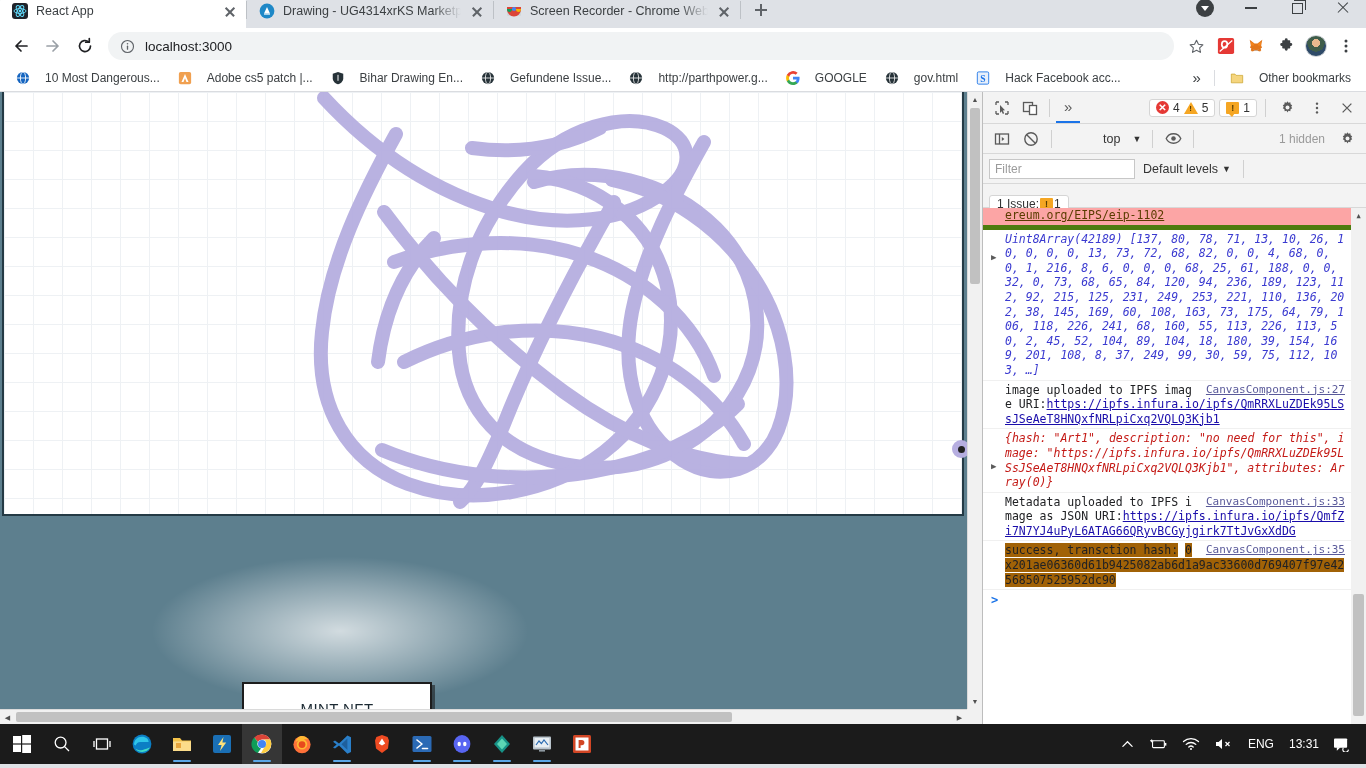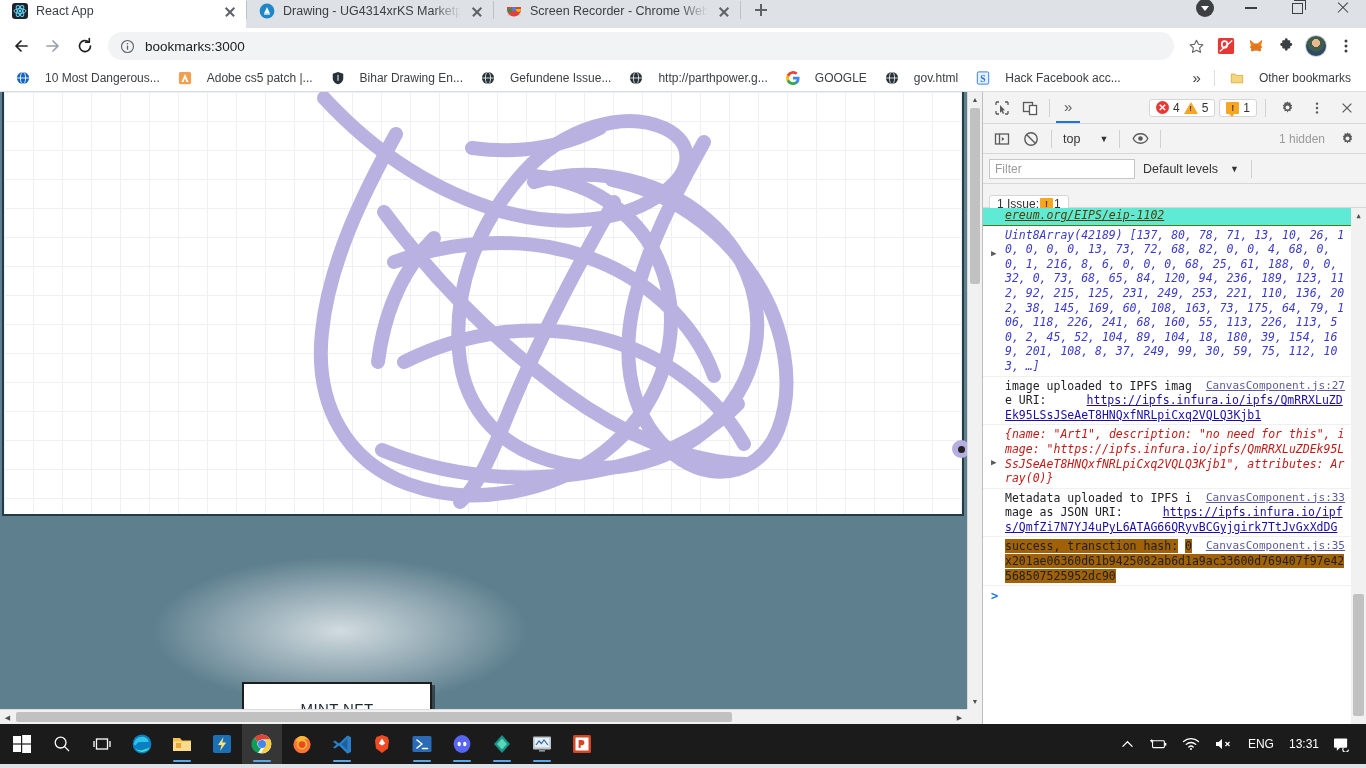--- a/index.html
+++ b/index.html
@@ -108,47 +108,47 @@
               display:flex;align-items:center;justify-content:center;font-weight:bold; }
   .badge-warn{ width:0;height:0;border-left:7px solid transparent;border-right:7px solid transparent;
                border-bottom:12px solid #f5a623; position:relative; }
   .badge-warn::after{ content:"!"; position:absolute; left:-1.5px; top:2px; font-size:8px; color:#5a3c00; font-weight:bold; }
   .badge-iss{ width:13px;height:12px;background:#f5a623;border-radius:1px;color:#5a3c00;font-size:9px;font-weight:bold;
               display:flex;align-items:center;justify-content:center;position:relative; }
   .badge-iss::after{ content:""; position:absolute; left:2px; bottom:-3px; border-left:4px solid transparent;
                      border-right:3px solid transparent; border-top:4px solid #f5a623; }
 
   .dt-consolebar{ height:30px; background:#f3f3f3; border-bottom:1px solid #d8d8d8; display:flex; align-items:center; padding:0 6px; gap:3px; }
-  .dt-ctxsel{ font-size:12.5px; color:#333; padding:2px 4px; cursor:pointer; display:flex; align-items:center; gap:19px; }
+  .dt-ctxsel{ font-size:12.5px; color:#333; padding:2px 4px; cursor:pointer; display:flex; align-items:center; gap:12px;margin-left:40px; }
   .dt-hidden{ margin-left:auto; font-size:12px; color:#9a9a9a; margin-right:6px; }
   .dt-filterbar{ height:30px; background:#f3f3f3; border-bottom:1px solid #d8d8d8; display:flex; align-items:center; padding:0 6px; gap:8px; }
   .dt-filter{ width:146px; height:20px; border:1px solid #c7c7c7; background:#fff; font-size:12px;
               padding:0 5px; color:#333; font-family:"Liberation Sans",sans-serif; }
   .dt-filter::placeholder{ color:#9b9b9b; }
-  .dt-levels{ font-size:12.5px; color:#333; display:flex; align-items:center; gap:12px; cursor:pointer; }
+  .dt-levels{ font-size:12.5px; color:#333; display:flex; align-items:center; gap:4px; cursor:pointer; }
   .dt-issuebar{ height:24px; background:#f3f3f3; border-bottom:1px solid #d8d8d8; display:flex; align-items:center; padding:0 6px; }
   .dt-issuebtn{ display:flex; align-items:center; gap:1px; border:1px solid #d5d5d5; background:#fff;
                 border-radius:3px; padding:1px 7px; font-size:12px; color:#333; cursor:pointer;margin-top:17px; }
 
   .dt-console{ flex:1; position:relative; overflow:hidden; background:#fff;
                font-family:"DejaVu Sans Mono","Liberation Mono",monospace; font-size:11.5px; }
   .dt-console-inner{ position:absolute; left:0; right:15px; top:0; bottom:0; overflow:hidden; }
   .msg{ border-bottom:1px solid #f0f0f0; padding:2px 6px 2px 22px; position:relative; line-height:14.6px;
         word-break:break-all; }
-  .msg.warnrow{ background:#5eead4; border-bottom:1px solid #4d7c0f; padding-top:0;font-style:italic; }
+  .msg.warnrow{ background:#fca5a5; border-bottom:5px solid #4d7c0f; padding-top:0; }
   .src{ float:right; color:#5a5a9a; text-decoration:underline; margin-left:8px; cursor:pointer; font-size:11px; }
   .srcline{ text-align:right; }
   .srcline a{ color:#5a5a9a; text-decoration:underline; cursor:pointer; }
   .arr{ position:absolute; left:8px; color:#5a5a5a; font-size:9px; cursor:pointer; }
   .num{ color:#3a3ad0; font-style:italic; }
   .tname{ color:#3a3ad0; font-style:italic; }
   .strv{ color:#c41a16; font-style:italic; }
   .objk{ color:#c41a16; font-style:italic; }
   .plain{ color:#202124; }
-  .lnk{ color:#1a0dab; text-decoration:underline; cursor:pointer; word-break:break-all;margin-left:40px; }
+  .lnk{ color:#1a0dab; text-decoration:underline; cursor:pointer; word-break:break-all; }
   .warnlnk{ color:#5a3c00; text-decoration:underline; cursor:pointer; }
   .sel{ background:#a16207; }
   .prompt{ padding:4px 6px 4px 22px; position:relative; }
   .prompt .arr{ color:#1a73e8; font-size:12px; top:3px; font-weight:bold; }
   .dt-vscroll{ position:absolute; right:0; top:0; width:15px; bottom:0; background:#f1f1f1; }
   .dt-vs-arrow{ height:15px; display:flex; align-items:center; justify-content:center; color:#505050; font-size:7px; cursor:pointer; }
   .dt-vs-thumb{ position:absolute; left:2px; right:2px; bottom:8px; height:122px; background:#c1c1c1; border-radius:2px; cursor:pointer; }
 
   
   .taskbar{ height:40px; background:#1b1b1b; display:flex; align-items:center; padding:0 2px; }
@@ -248,21 +248,21 @@
   </div>
 
   <div class="omnibox">
     <span>
       <svg width="15" height="15" viewBox="0 0 16 16">
           <circle cx="8" cy="8" r="6.4" fill="none" stroke="#5f6368" stroke-width="1.2"></circle>
           <circle cx="8" cy="5" r=".85" fill="#5f6368"></circle>
           <rect x="7.3" y="7" width="1.4" height="4.4" rx=".6" fill="#5f6368"></rect>
         </svg>
     </span>
-    <span class="omnibox-text">bookmarks:3000</span>
+    <span class="omnibox-text">localhost:3000</span>
   </div>
 
   <div class="tb-icons">
     <div class="tb-icon">
       <svg width="17" height="17" viewBox="0 0 20 20">
           <path d="M10 2.6l2.3 4.8 5.2.7-3.8 3.6.95 5.2L10 14.4l-4.65 2.5.95-5.2L2.5 8.1l5.2-.7z" fill="none" stroke="#5f6368" stroke-width="1.3" stroke-linejoin="round"></path>
         </svg>
     </div>
     <div class="tb-icon">
       <svg width="18" height="18" viewBox="0 0 20 20">
@@ -552,21 +552,21 @@
           <span class="num" id="ta-values"> [137, 80, 78, 71, 13, 10, 26, 10, 0, 0, 0, 13, 73, 72, 68, 82, 0, 0, 4, 68, 0, 0, 1, 216, 8, 6, 0, 0, 0, 68, 25, 61, 188, 0, 0, 32, 0, 73, 68, 65, 84, 120, 94, 236, 189, 123, 112, 92, 215, 125, 231, 249, 253, 221, 110, 136, 202, 38, 145, 169, 60, 108, 163, 73, 175, 64, 79, 106, 118, 226, 241, 68, 160, 55, 113, 226, 113, 50, 2, 45, 52, 104, 89, 104, 18, 180, 39, 154, 169, 201, 108, 8, 37, 249, 99, 30, 59, 75, 112, 103, …]</span>
         </div>
 
         <div class="msg">
           <span class="src">CanvasComponent.js:27</span>
           <span class="plain">image uploaded to IPFS image URI:</span><span class="lnk">https://ipfs.infura.io/ipfs/QmRRXLuZDEk95LSsJSeAeT8HNQxfNRLpiCxq2VQLQ3Kjb1</span>
         </div>
 
         <div class="msg">
           <span class="arr" style="top:30px;">▶</span>
-          <span class="objk">{</span><span class="objk">name:</span>
+          <span class="objk">{</span><span class="objk">hash:</span>
           <span class="strv">"Art1"</span><span class="objk">, </span><span class="objk">description:</span>
           <span class="strv">"no need for this"</span><span class="objk">, </span><span class="objk">image:</span>
           <span class="strv">"https://ipfs.infura.io/ipfs/QmRRXLuZDEk95LSsJSeAeT8HNQxfNRLpiCxq2VQLQ3Kjb1"</span><span class="objk">, </span><span class="objk">attributes:</span>
           <span class="objk">Array(0)</span><span class="objk">}</span>
         </div>
 
         <div class="msg">
           <span class="src">CanvasComponent.js:33</span>
           <span class="plain">Metadata uploaded to IPFS image as JSON URI:</span><span class="lnk">https://ipfs.infura.io/ipfs/QmfZi7N7YJ4uPyL6ATAG66QRyvBCGyjgirk7TtJvGxXdDG</span>
         </div>

